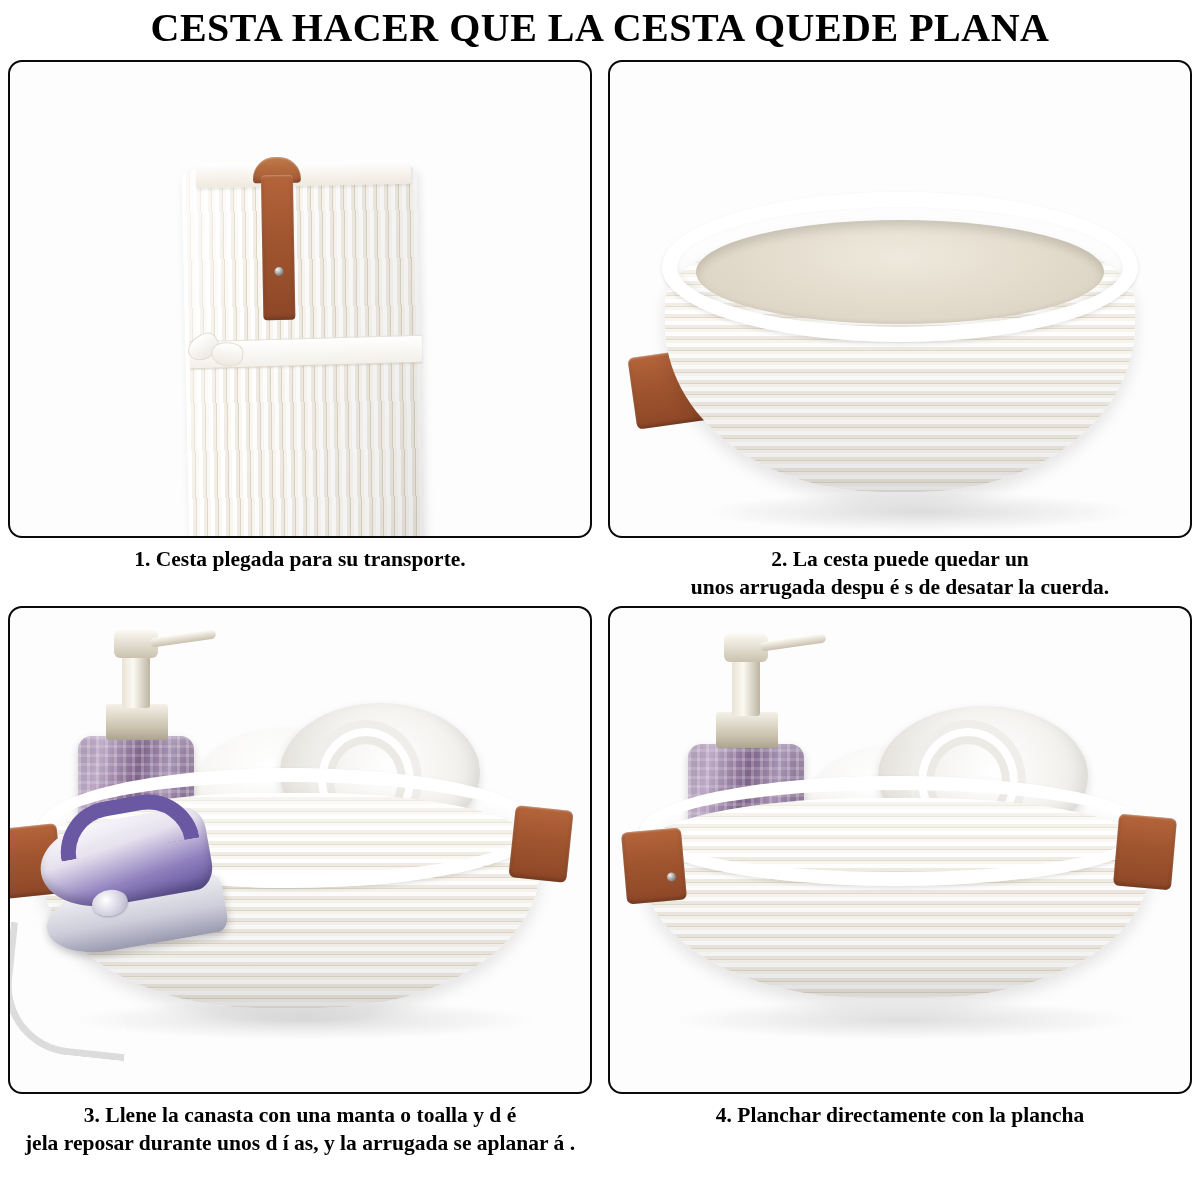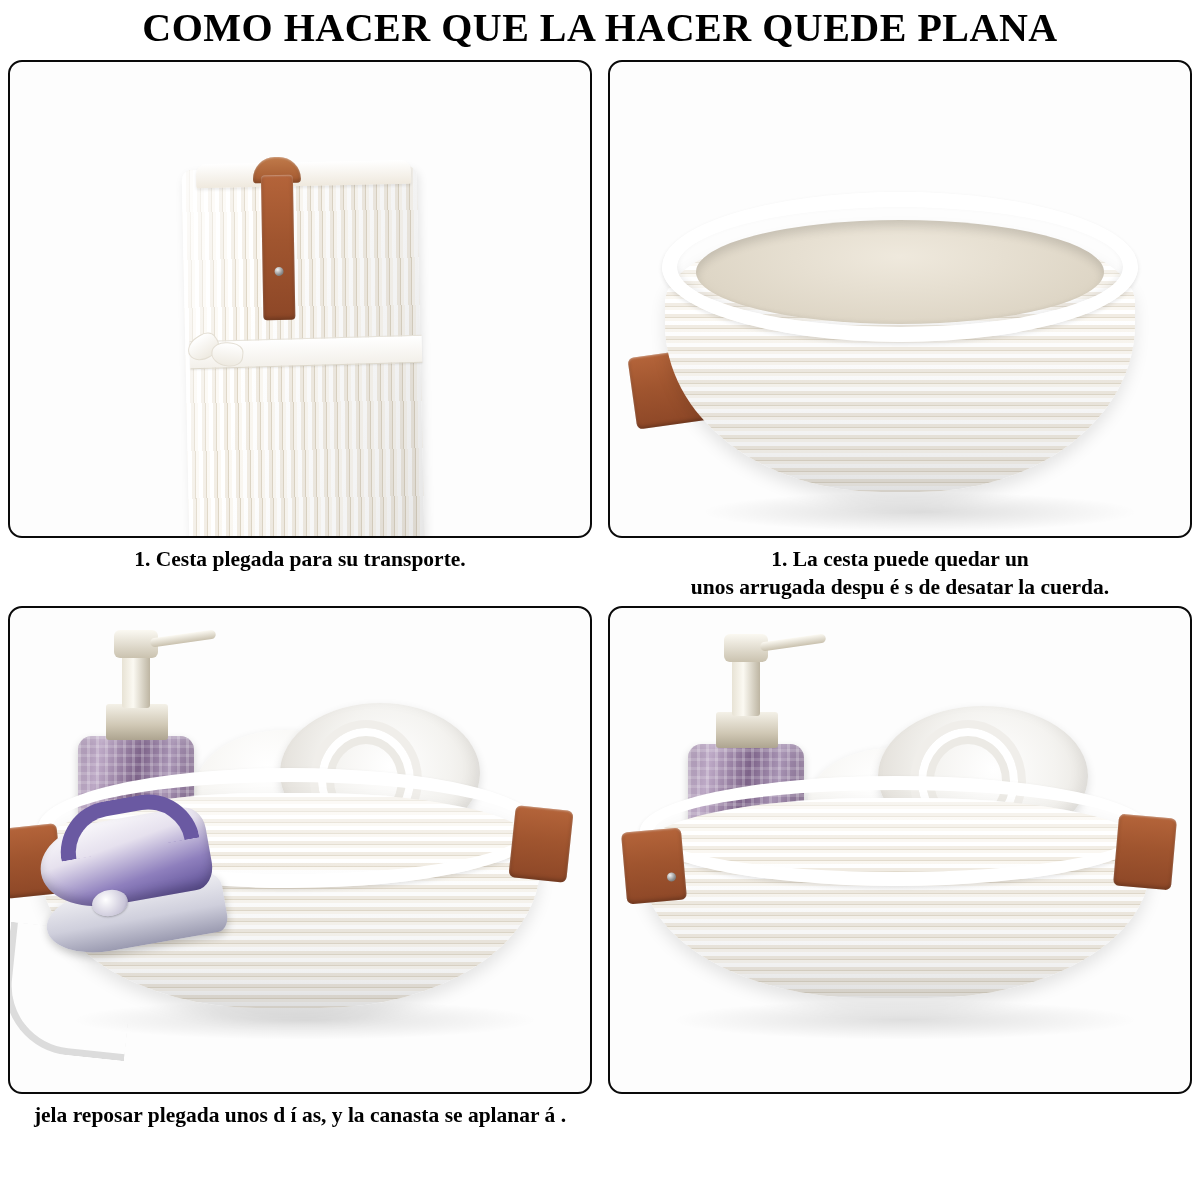--- a/index.html
+++ b/index.html
@@ -336,21 +336,21 @@
     border-bottom: 7px solid #dcdcdc;
     border-radius: 0 0 0 70px;
     transform: rotate(6deg);
   }
 </style>
 </head>
 <body>
 
 <div class="page">
 
-  <h1 class="main-title">COMO HACER QUE LA HACER QUEDE PLANA</h1>
+  <h1 class="main-title">CESTA HACER QUE LA CESTA QUEDE PLANA</h1>
 
   <div class="grid">
 
     <div class="cell">
       <div class="photo top">
         <div class="scene">
 
           <div class="p1-stack rope-v">
             <div class="p1-stack-hi"></div>
           </div>
@@ -382,21 +382,21 @@
           <div class="p2-handle-r leather"></div>
 
           <div class="p2-body rope-h">
             <div class="p2-body-shade"></div>
           </div>
           <div class="p2-inner"></div>
           <div class="p2-rim"></div>
         </div>
       </div>
       <div class="caption">
-        <span class="line">1. La cesta puede quedar un</span>
+        <span class="line">2. La cesta puede quedar un</span>
         <span class="line">unos arrugada despu é s de desatar la cuerda.</span>
       </div>
     </div>
 
     <div class="cell">
       <div class="photo bottom">
         <div class="scene">
           <div class="b-shadow" style="top:392px;"></div>
 
           <div class="towel" style="left:185px; top:122px; width:180px; height:120px;"></div>
@@ -420,21 +420,22 @@
           <div class="iron-body" style="left:30px; top:190px;">
             <div class="iron-sole"></div>
             <div class="iron-top"></div>
             <div class="iron-handle"></div>
             <div class="iron-dial"></div>
           </div>
           <div class="iron-cord" style="left:-6px; top:320px;"></div>
         </div>
       </div>
       <div class="caption">
-        <span class="line">jela reposar plegada unos d í as, y la canasta se aplanar á .</span>
+        <span class="line">3. Llene la canasta con una manta o toalla y d é</span>
+        <span class="line">jela reposar durante unos d í as, y la arrugada se aplanar á .</span>
       </div>
     </div>
 
     <div class="cell">
       <div class="photo bottom">
         <div class="scene">
           <div class="b-shadow" style="top:392px;"></div>
 
           <div class="towel" style="left:198px; top:140px; width:170px; height:110px;"></div>
           <div class="towel-roll" style="left:268px; top:98px; width:210px; height:140px;"></div>
@@ -451,17 +452,18 @@
           </div>
           <div class="b-rim" style="left:30px; top:168px; width:512px; height:110px;"></div>
 
           <div class="leather" style="position:absolute;left:14px;top:222px;width:60px;height:72px;transform:rotate(-5deg);">
             <div class="stud" style="left:42px; top:44px;"></div>
           </div>
           <div class="leather" style="position:absolute;left:506px;top:208px;width:58px;height:72px;transform:rotate(5deg);"></div>
         </div>
       </div>
       <div class="caption">
+        <span class="line">4. Planchar directamente con la plancha</span>
       </div>
     </div>
 
   </div>
 </div>
 
 </body></html>

